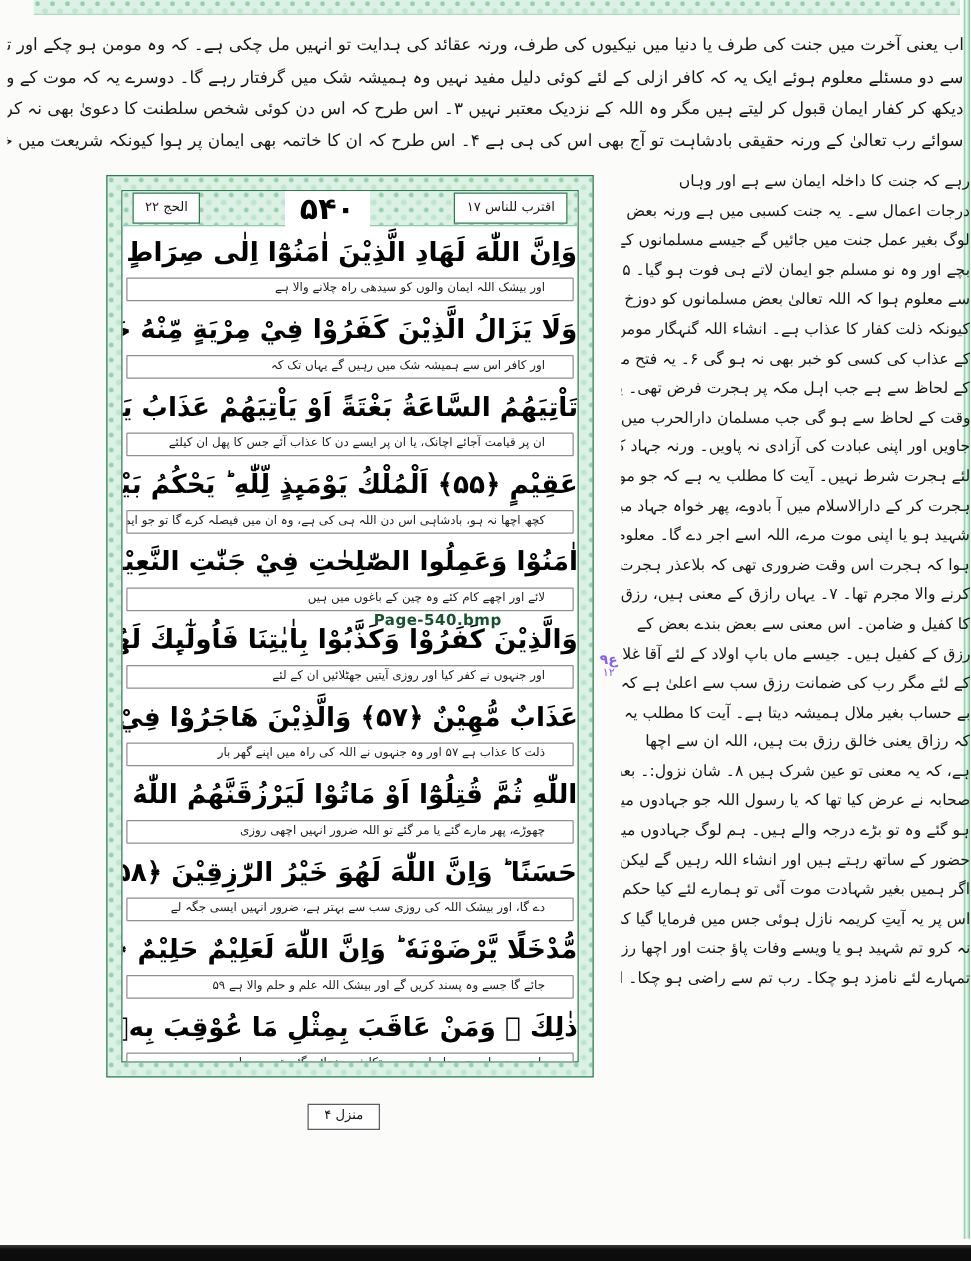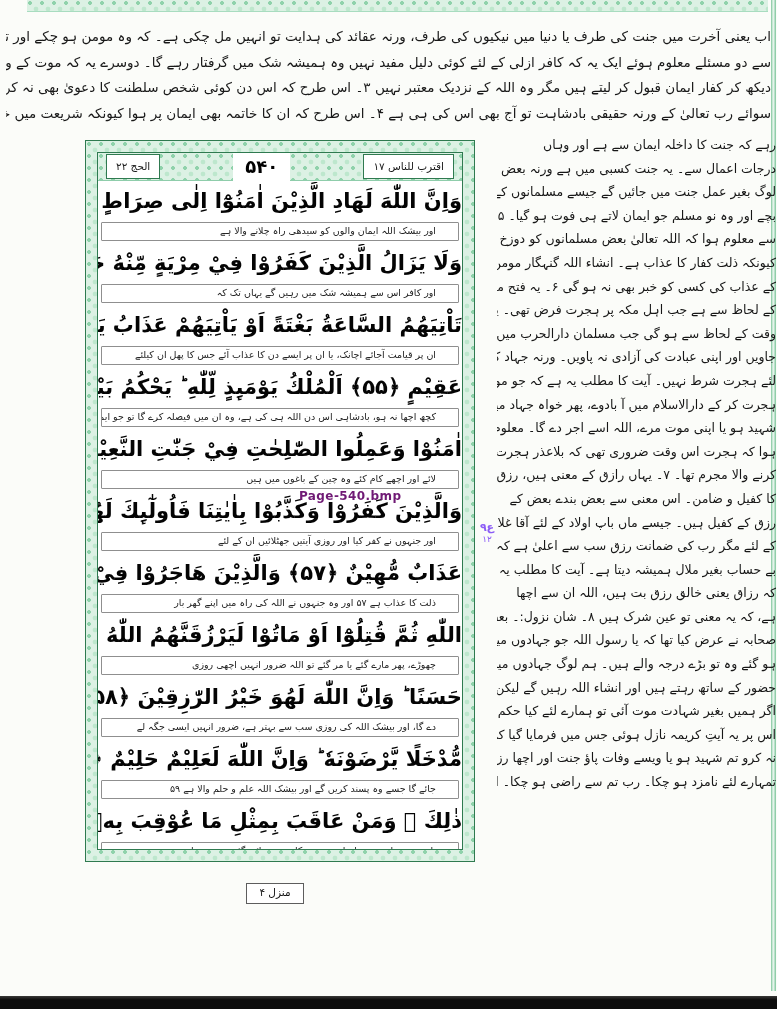--- a/index.html
+++ b/index.html
@@ -30,21 +30,21 @@
   
   .quran-frame{position:absolute;left:85px;top:140px;width:390px;height:722px;
     border:1px solid #2f7a50;box-sizing:border-box}
   .quran-inner{position:absolute;inset:11px;border:1px solid #2f7a50;background:#fff;
     display:flex;flex-direction:column;overflow:hidden}
   .frame-header{height:27px;flex:0 0 27px;border-bottom:1px solid #8fcdab;
     display:flex;align-items:center;justify-content:space-between;
     padding:0 8px;direction:rtl}
   .hdr-box{background:#fff;border:1px solid #2f7a50;font-size:10.5px;line-height:17px;
     padding:3px 9px;white-space:nowrap;color:#1a1a1a}
-  .hdr-page{background:#fff;font-size:18px;font-weight:bold;line-height:24px;
+  .hdr-page{background:#fff;font-size:24px;font-weight:bold;line-height:24px;
     padding:4px 12px;white-space:nowrap;color:#000}
   .verse-rows{flex:1;display:flex;flex-direction:column;padding-top:1px}
   .arabic-line{
     height:40px;line-height:38px;flex:0 0 40px;
     font-size:21px;font-weight:bold;text-align:center;direction:rtl;
     white-space:nowrap;overflow:hidden;color:#040404;
     font-family:"DejaVu Sans",sans-serif;
   }
   .urdu-line{
     height:17px;line-height:16px;flex:0 0 17px;margin:0 3px 3px;
@@ -61,21 +61,21 @@
   .ruku-top{font-size:11px;line-height:13px;font-weight:bold}
   .ruku-bottom{font-size:9px;line-height:11px}
   
   .commentary{position:absolute;left:497px;top:133px;width:279px;direction:rtl}
   .commentary-line{
     font-size:12.5px;line-height:23.6px;height:23.6px;
     white-space:nowrap;overflow:hidden;text-align:right;color:#171717;
   }
   
   .watermark{position:absolute;left:299px;top:489px;z-index:6;
-    font-size:12px;font-weight:bold;color:#701a75;letter-spacing:.4px;
+    font-size:12px;font-weight:bold;color:#14532d;letter-spacing:.4px;
     font-family:"DejaVu Sans",sans-serif}
 </style>
 </head>
 <body>
 
 <div class="top-band mint-pattern"></div>
 <div class="right-band"></div>
 <div class="bottom-band"></div>
 
 <div class="intro">

